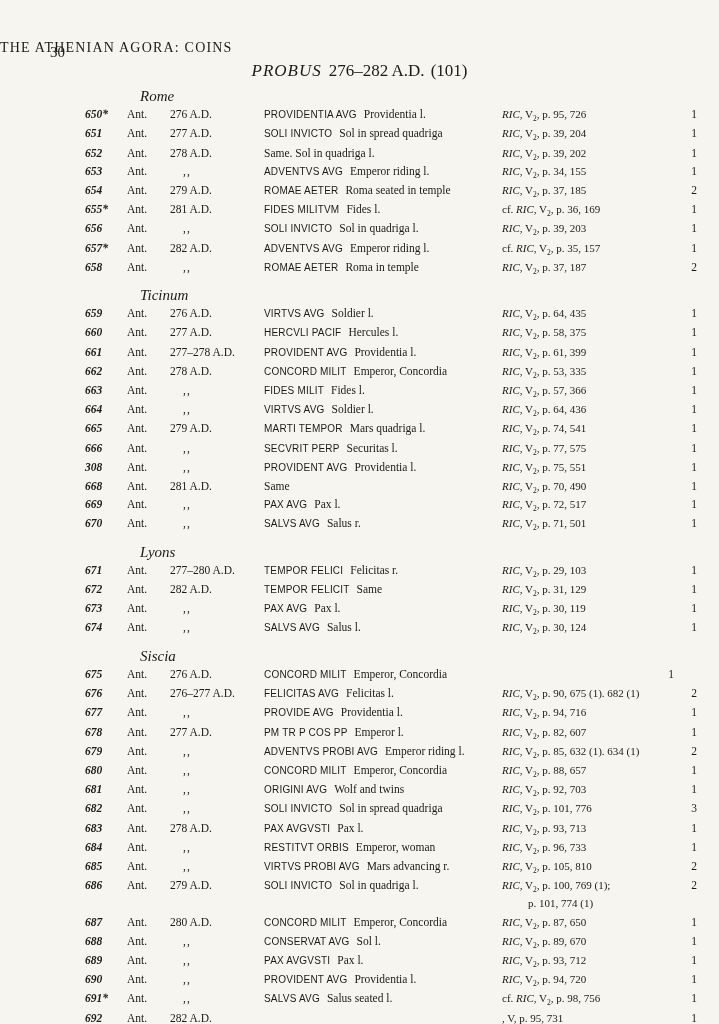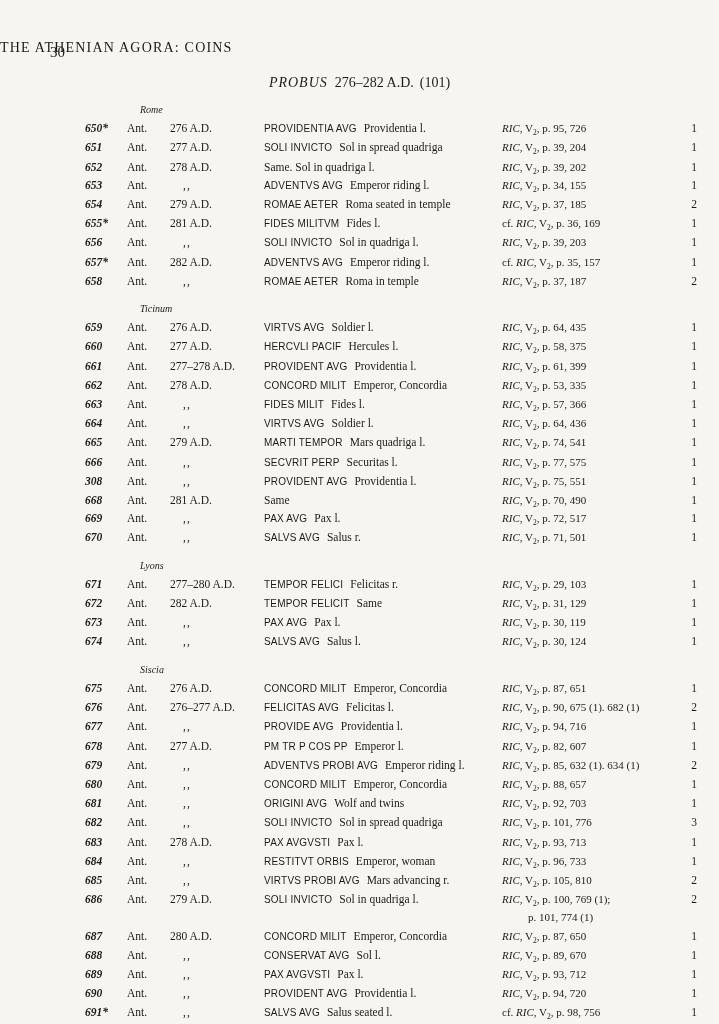--- a/index.html
+++ b/index.html
@@ -5,27 +5,27 @@
   html,body{margin:0;padding:0}
   body{
     width:719px;height:1024px;overflow:hidden;
     background:#f7f5f0;color:#1d1b17;
     font-family:"Liberation Serif", "DejaVu Serif", serif;
   }
   .page{position:relative;padding-top:40px}
   .pagehead{position:relative;height:20px}
   .pageno{position:absolute;left:50px;top:4px;font-size:15px}
   .running-title{text-align:left;font-size:14px;letter-spacing:1.2px}
-  .section-head{text-align:center;margin-top:15px;font-size:14px;height:17px}
+  .section-head{text-align:center;margin-top:1px;font-size:17px;height:17px}
   .section-head .emp{font-style:italic;letter-spacing:1px}
   .section-head .dates{margin-left:7px}
   .section-head .cnt{margin-left:6px}
   .catalog{margin-top:3px}
   .group{margin-top:9px}
-  .mint{padding-left:140px;font-style:italic;font-size:10px;line-height:18.2px}
+  .mint{padding-left:140px;font-style:italic;font-size:15px;line-height:18.2px}
   .row{
     display:grid;
     grid-template-columns:42px 43px 94px 238px 172px 23px;
     padding-left:85px;
     font-size:11.5px;line-height:18.2px;
   }
   .no{font-weight:bold;font-style:italic}
   .date.ditto{padding-left:13px;letter-spacing:1px}
   .legend{
     font-family:"Liberation Sans", "DejaVu Sans", sans-serif;
@@ -261,21 +261,20 @@
           <span class="qty">1</span>
         </div>
       </div>
       <div class="group">
         <div class="mint">Siscia</div>
         <div class="row">
           <span class="no">675</span>
           <span class="denom">Ant.</span>
           <span class="date">276 A.D.</span>
           <span class="desccell"><span class="legend">CONCORD MILIT</span><span class="desc">Emperor, Concordia</span></span>
-          <span class="ref"><i>RIC</i>, V<sub>2</sub>, p. 87, 651</span>
           <span class="qty">1</span>
         </div>
         <div class="row">
           <span class="no">676</span>
           <span class="denom">Ant.</span>
           <span class="date">276–277 A.D.</span>
           <span class="desccell"><span class="legend">FELICITAS AVG</span><span class="desc">Felicitas l.</span></span>
           <span class="ref"><i>RIC</i>, V<sub>2</sub>, p. 90, 675 (1). 682 (1)</span>
           <span class="qty">2</span>
         </div>

